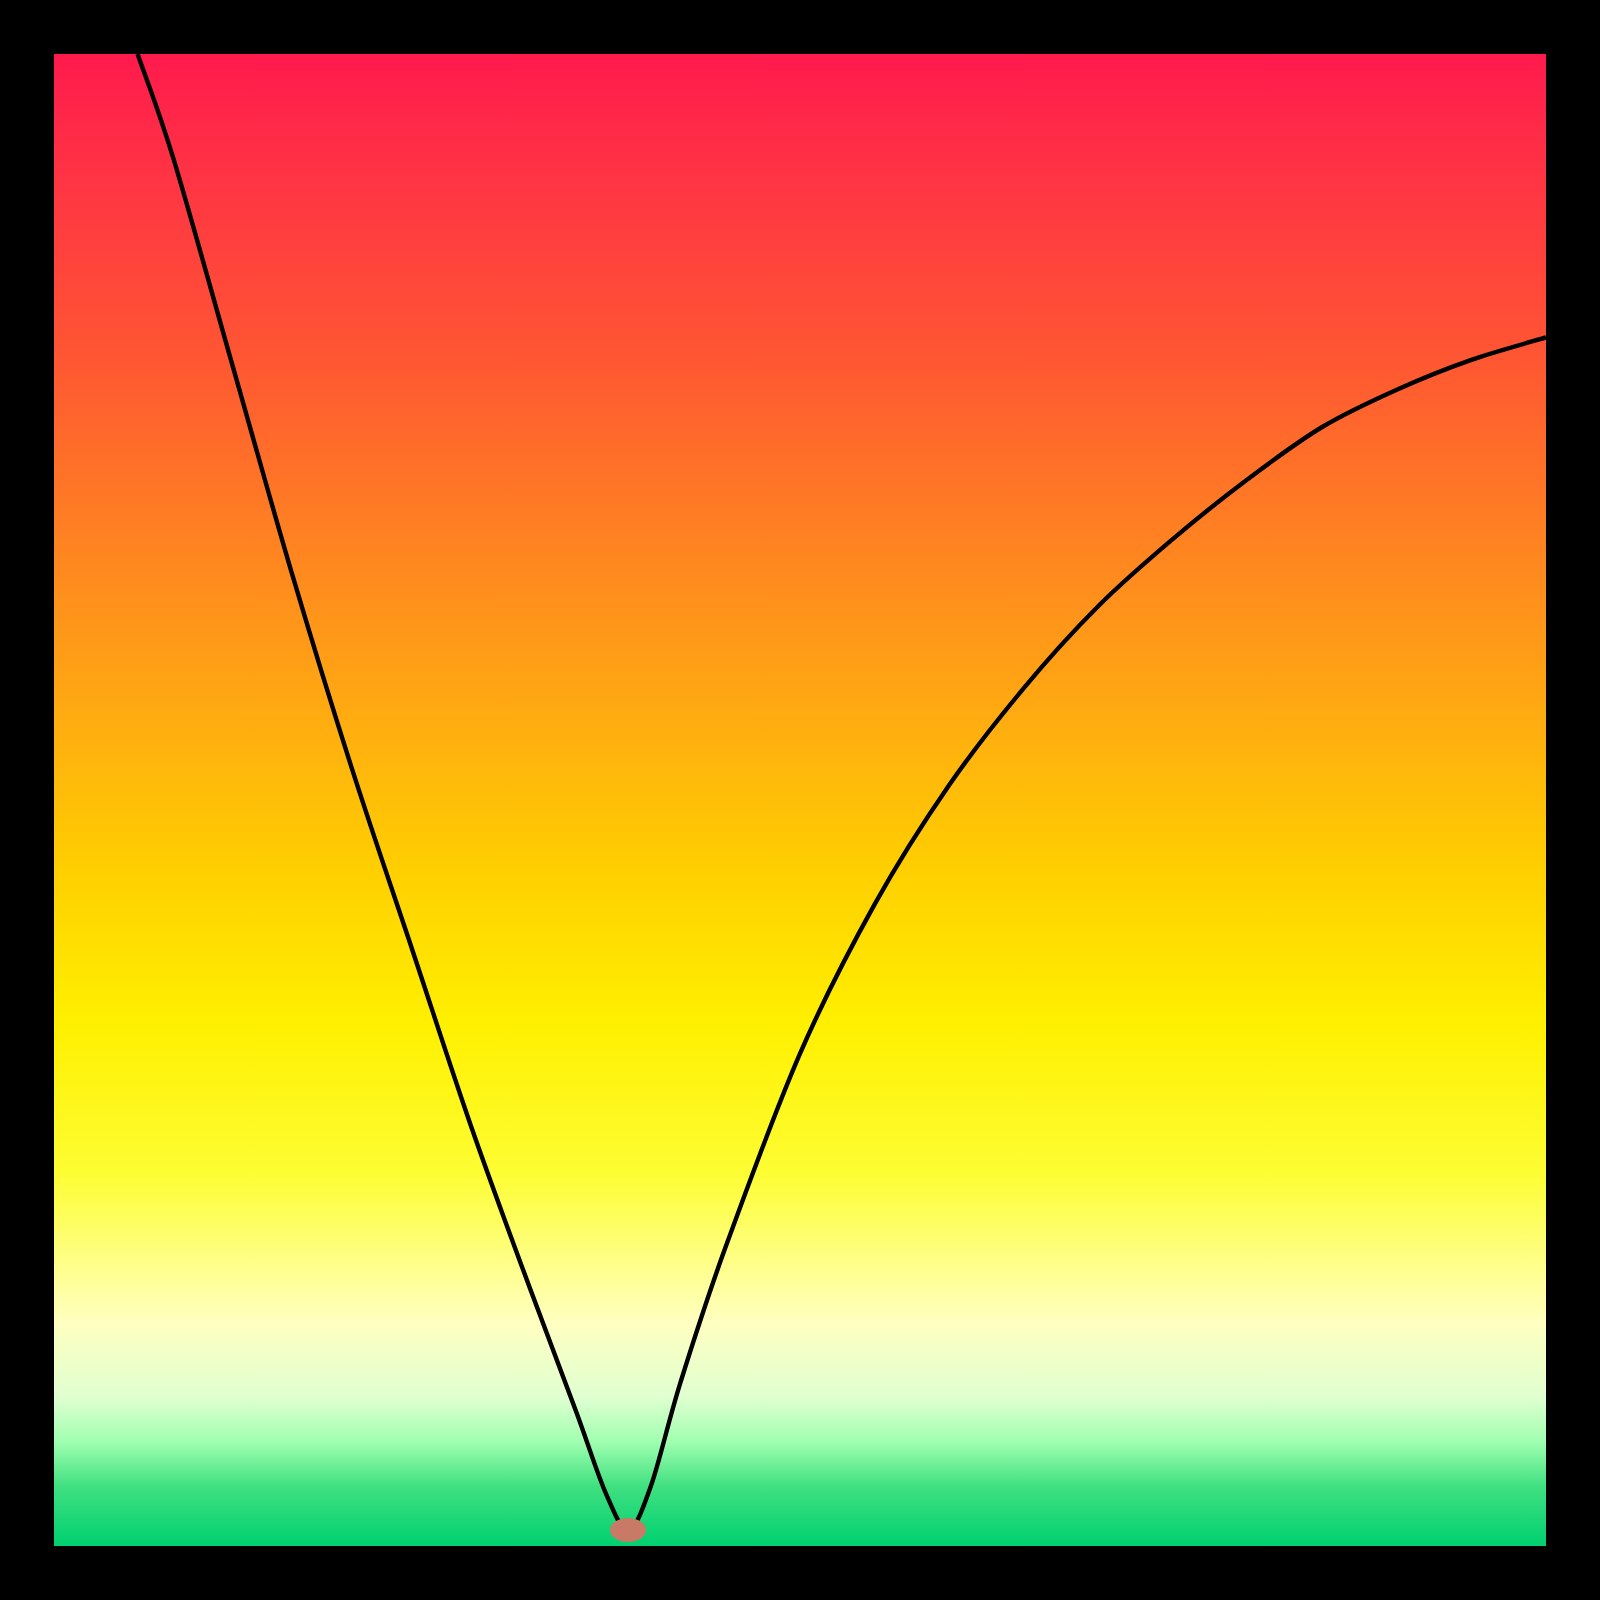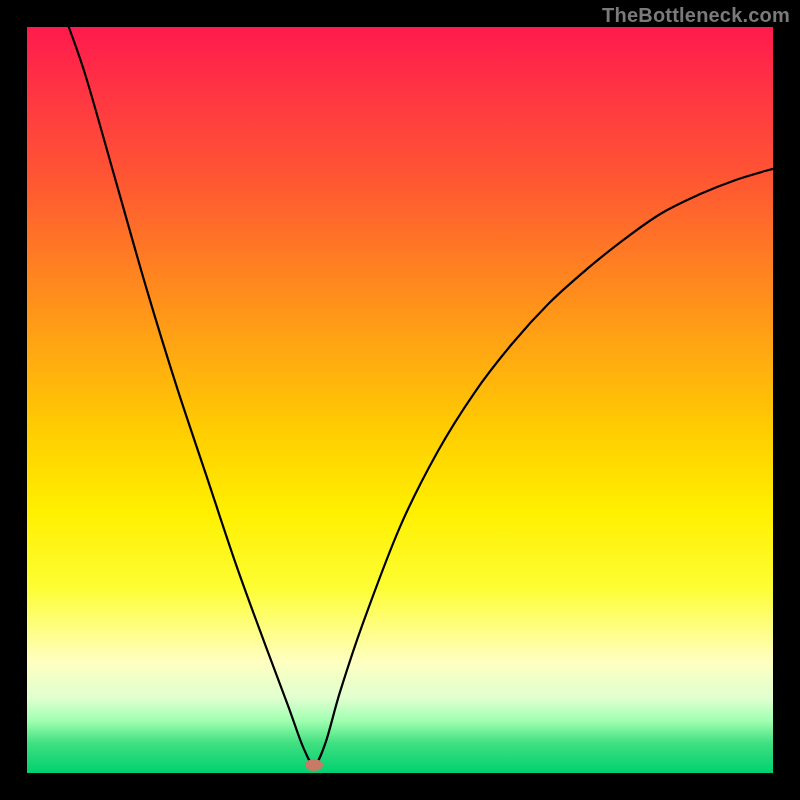--- a/index.html
+++ b/index.html
@@ -59,20 +59,19 @@
     font-size: 20px;
     font-weight: 600;
     color: #7a7a7a;
     letter-spacing: 0.2px;
   }
 </style>
 </head>
 <body>
 
 <div class="frame">
-  <div class="watermark">TheBottleneck.com</div>
   <div class="plot-area">
     <svg class="curve" viewBox="0 0 746 746" preserveAspectRatio="none">
       <path id="curve-path" d="M 41.78 0.00 C 44.76 8.70, 51.72 26.11, 59.68 52.22 C 67.64 78.33, 79.57 121.85, 89.52 156.66 C 99.47 191.47, 109.41 227.53, 119.36 261.10 C 129.31 294.67, 139.25 327.00, 149.20 358.08 C 159.15 389.16, 169.09 417.76, 179.04 447.60 C 188.99 477.44, 198.93 508.52, 208.88 537.12 C 218.83 565.72, 230.02 595.56, 238.72 619.18 C 247.42 642.80, 254.88 662.08, 261.10 678.86 C 267.32 695.64, 271.67 710.07, 276.02 719.89 C 280.37 729.71, 283.48 738.42, 287.21 737.79 C 290.94 737.17, 294.05 728.47, 298.40 716.16 C 302.75 703.85, 307.10 683.83, 313.32 663.94 C 319.54 644.05, 325.75 624.15, 335.70 596.80 C 345.65 569.45, 360.57 528.42, 373.00 499.82 C 385.43 471.22, 397.87 447.60, 410.30 425.22 C 422.73 402.84, 435.17 383.57, 447.60 365.54 C 460.03 347.51, 472.47 331.97, 484.90 317.05 C 497.33 302.13, 509.77 288.45, 522.20 276.02 C 534.63 263.59, 547.07 253.02, 559.50 242.45 C 571.93 231.88, 584.37 221.94, 596.80 212.61 C 609.23 203.29, 621.67 193.96, 634.10 186.50 C 646.53 179.04, 658.97 173.45, 671.40 167.85 C 683.83 162.26, 696.27 157.28, 708.70 152.93 C 721.13 148.58, 739.78 143.60, 746.00 141.74"></path>
     </svg>
     <div class="marker" id="min-marker" style="left: 287.21px; top: 737.794px; background: rgb(201, 122, 102);"></div>
   </div>
 </div>
 
 </body></html>

